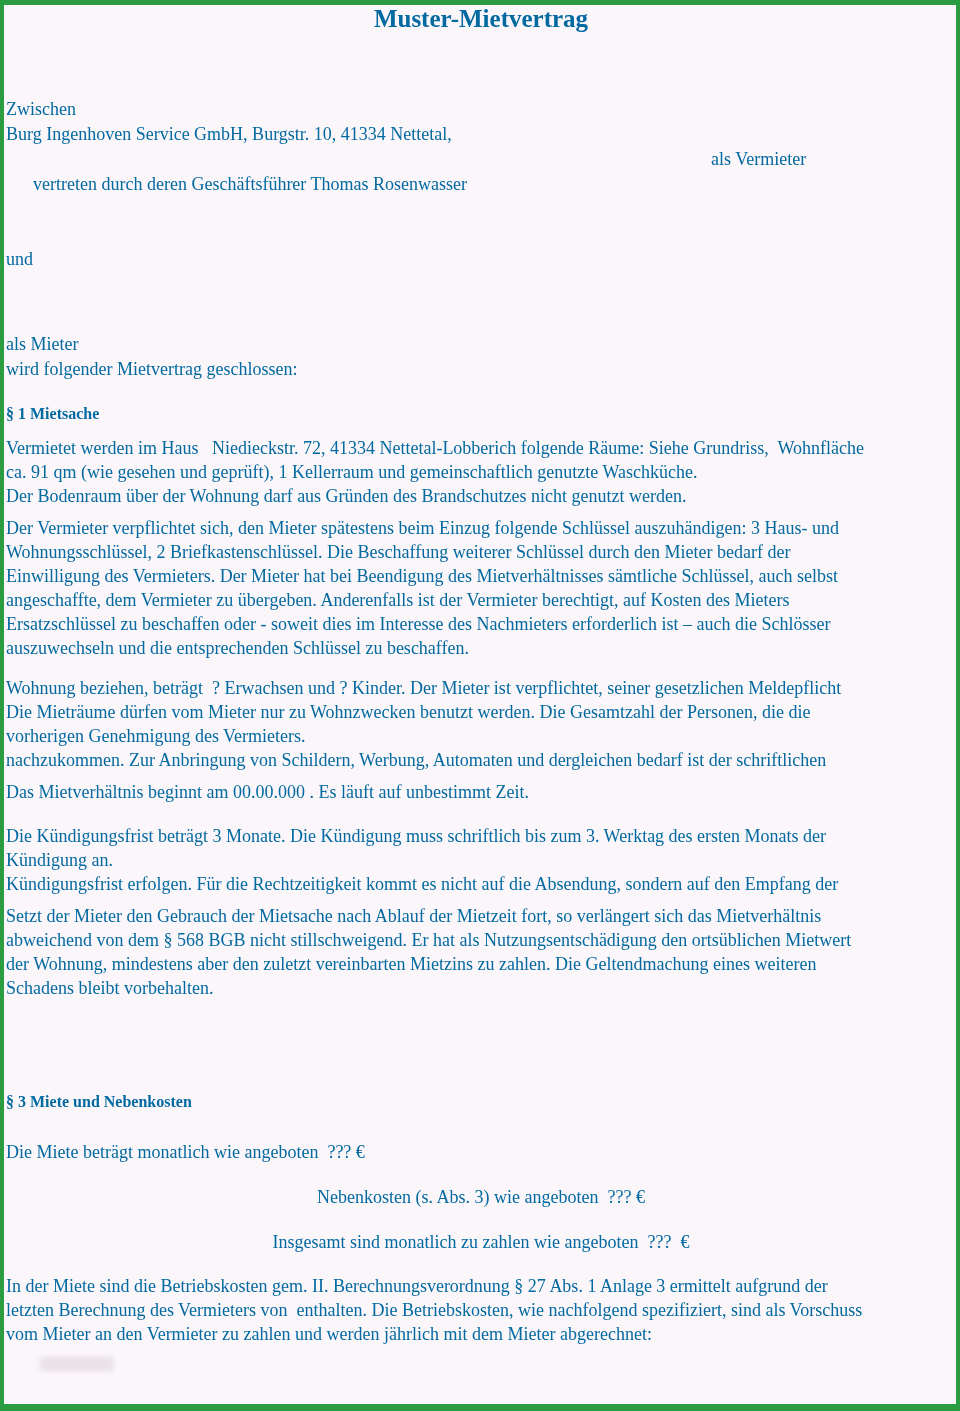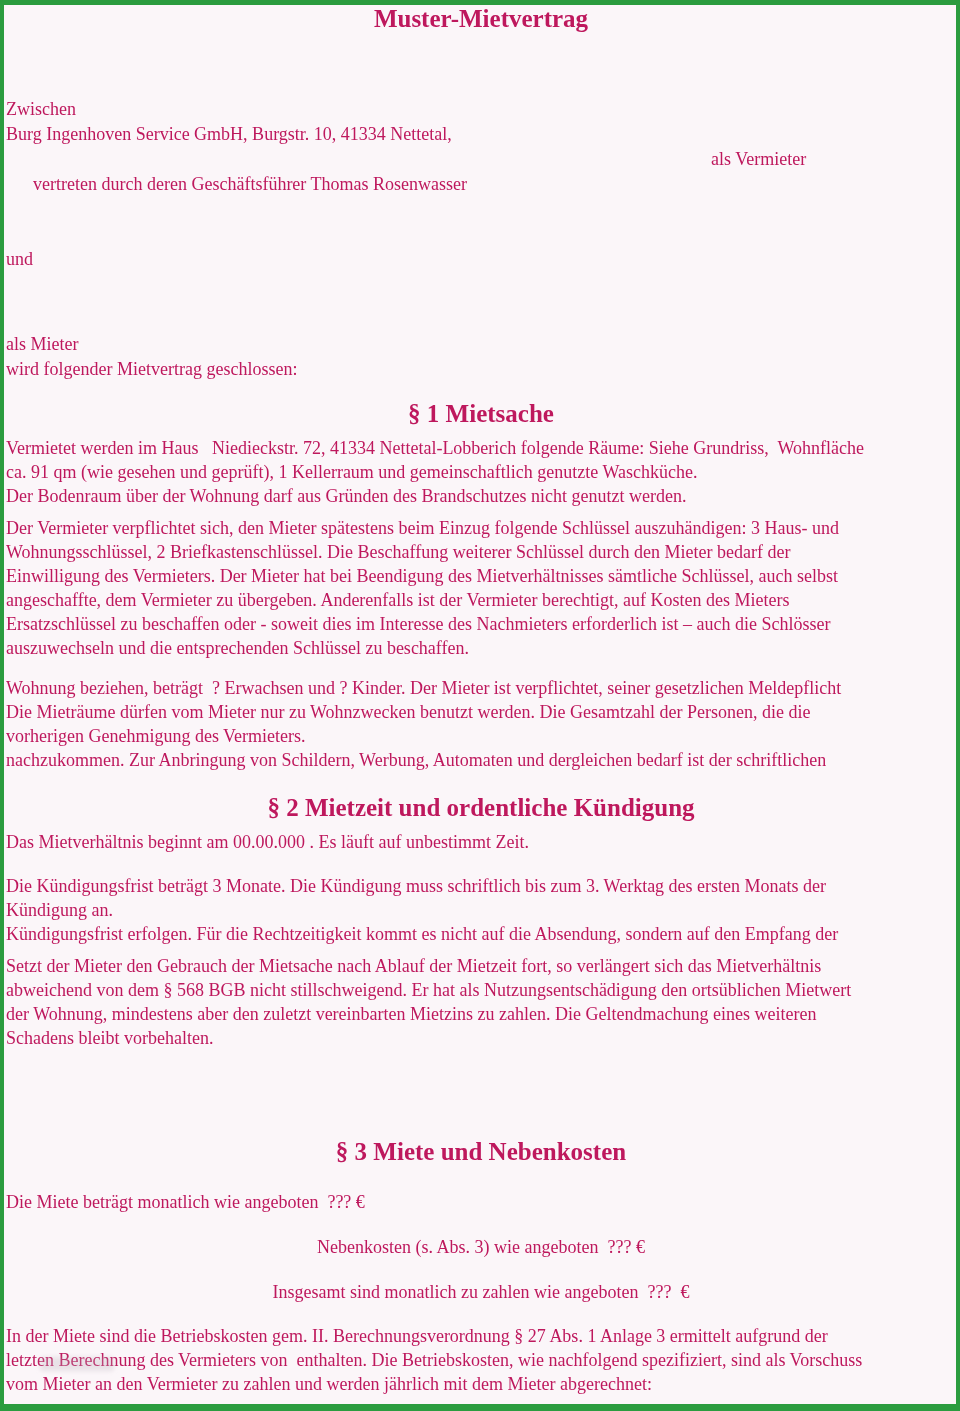--- a/index.html
+++ b/index.html
@@ -11,37 +11,36 @@
     position: relative;
     width: 960px;
     height: 1411px;
     box-sizing: border-box;
     background: #fbf6f9;
     border-style: solid;
     border-color: #2b9c3f;
     border-width: 5px 4px 7px 4px;
     overflow: hidden;
     font-family: "Liberation Serif", "DejaVu Serif", serif;
-    color: #be185d;
+    color: #0369a1;
   }
   .content {
     padding-left: 2px;
   }
   .doc-title {
     margin-top: 0;
     text-align: center;
     font-weight: bold;
     font-size: 25px;
     line-height: 28px;
     white-space: pre;
   }
   .heading {
-    text-align: center;
     font-weight: bold;
-    font-size: 25px;
+    font-size: 16px;
     line-height: 28px;
     white-space: pre;
   }
   .line {
     font-size: 18px;
     line-height: 24px;
     white-space: pre;
     overflow: hidden;
   }
   .intro-line {
@@ -112,21 +111,20 @@
       <div class="line">auszuwechseln und die entsprechenden Schlüssel zu beschaffen.</div>
     </div>
 
     <div class="mt-p3">
       <div class="line">Wohnung beziehen, beträgt  ? Erwachsen und ? Kinder. Der Mieter ist verpflichtet, seiner gesetzlichen Meldepflicht</div>
       <div class="line">Die Mieträume dürfen vom Mieter nur zu Wohnzwecken benutzt werden. Die Gesamtzahl der Personen, die die</div>
       <div class="line">vorherigen Genehmigung des Vermieters.</div>
       <div class="line">nachzukommen. Zur Anbringung von Schildern, Werbung, Automaten und dergleichen bedarf ist der schriftlichen</div>
     </div>
 
-    <div class="heading mt-h2">§ 2 Mietzeit und ordentliche Kündigung</div>
 
     <div class="mt-p">
       <div class="line">Das Mietverhältnis beginnt am 00.00.000 . Es läuft auf unbestimmt Zeit.</div>
     </div>
 
     <div class="mt-p2b">
       <div class="line">Die Kündigungsfrist beträgt 3 Monate. Die Kündigung muss schriftlich bis zum 3. Werktag des ersten Monats der</div>
       <div class="line">Kündigung an.</div>
       <div class="line">Kündigungsfrist erfolgen. Für die Rechtzeitigkeit kommt es nicht auf die Absendung, sondern auf den Empfang der</div>
     </div>

